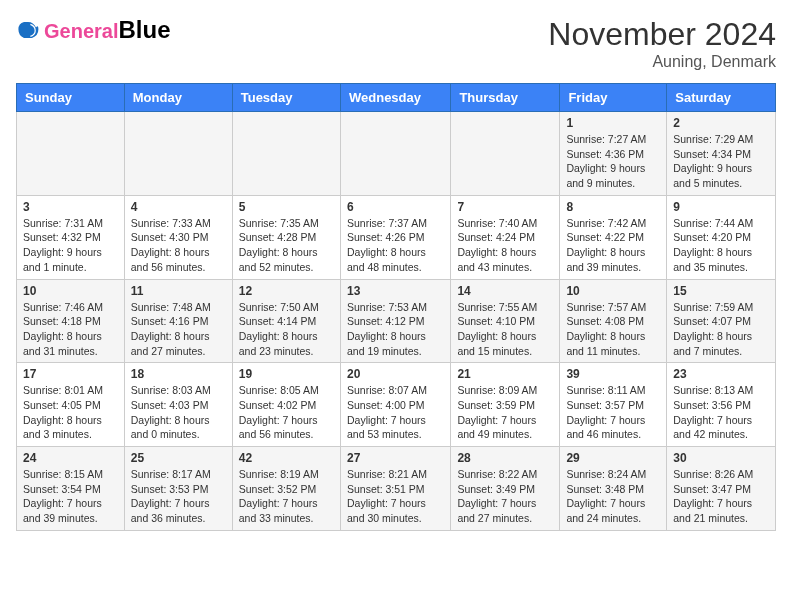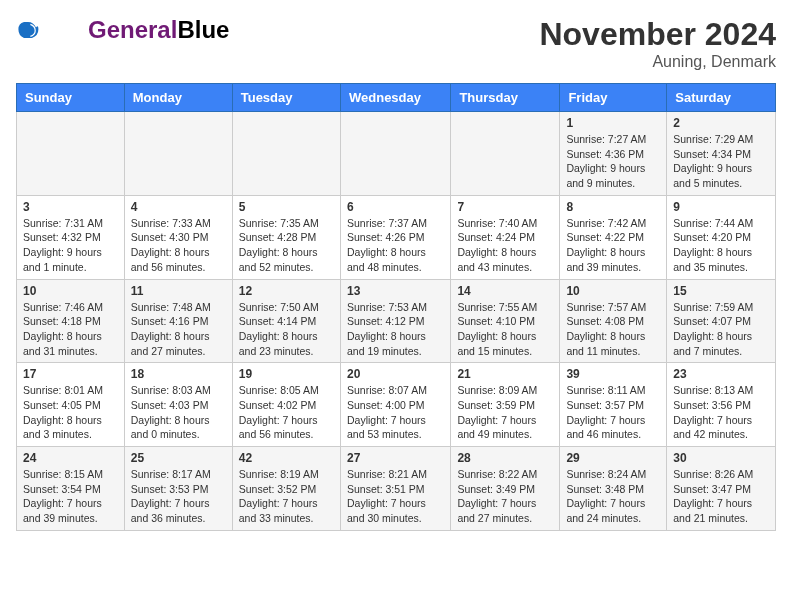--- a/index.html
+++ b/index.html
@@ -15,40 +15,39 @@
       justify-content: space-between;
       align-items: flex-start;
       margin-bottom: 12px;
     }
     .logo {
       display: flex;
       align-items: center;
       gap: 4px;
     }
     .logo-text-general {
-      font-size: 24px;
-      font-weight: bold;
-      color: #701a75;
-      margin-left: 44px;
+      font-size: 20px;
+      font-weight: bold;
+      color: #ec4899;
     }
     .logo-text-blue {
       font-size: 24px;
       font-weight: bold;
       color: #000000;
     }
     .logo-icon {
       width: 24px;
       height: 24px;
     }
     .title-area {
       text-align: right;
     }
     .month-title {
       font-size: 32px;
-      font-weight: bold;
+      font-weight: normal;
       color: #333;
     }
     .location-title {
       font-size: 16px;
       color: #555;
       text-align: right;
     }
     .calendar-table {
       width: 100%;
       border-collapse: collapse;

